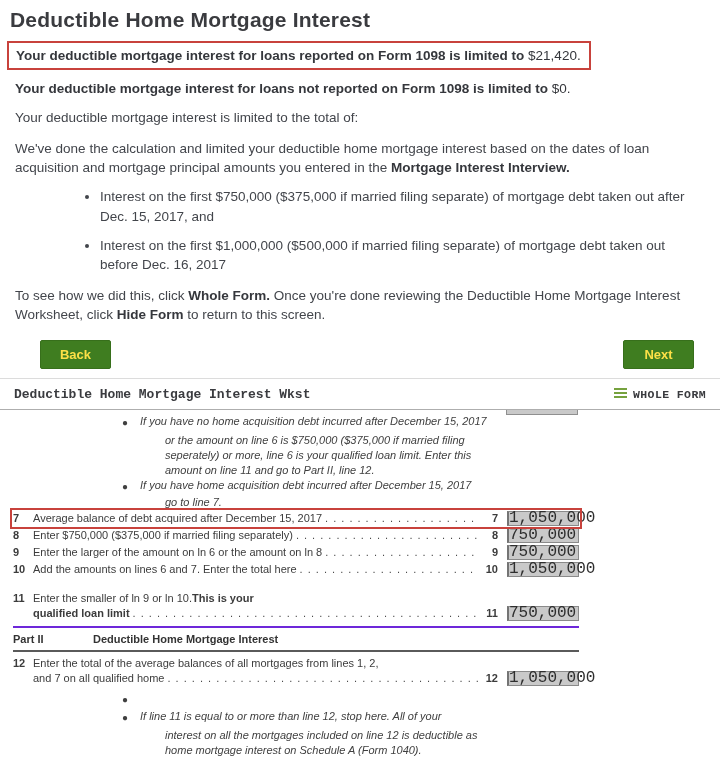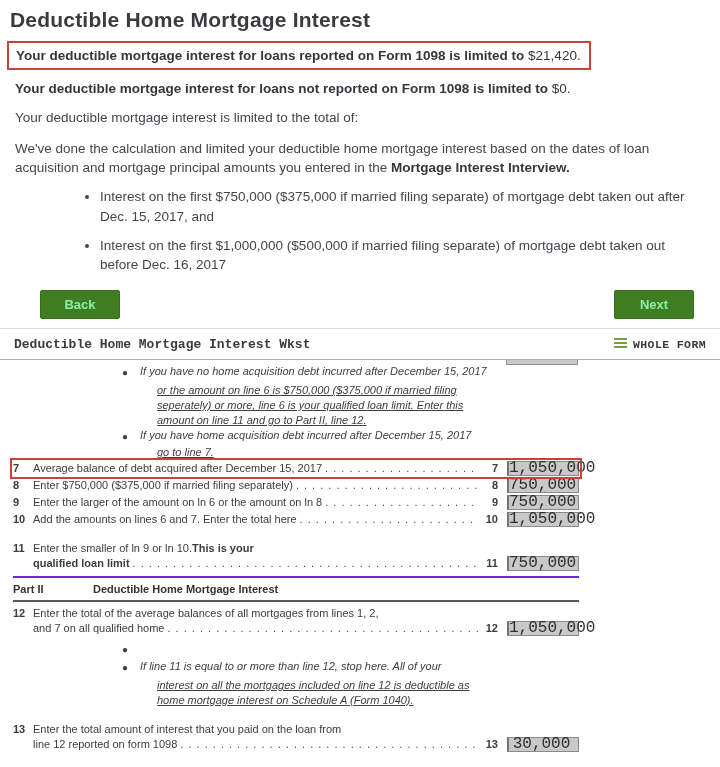--- a/index.html
+++ b/index.html
@@ -14,41 +14,41 @@
   .stmt .amt { font-weight:normal; }
   .stmt2 { margin:11px 0 0 5px; }
 
   p.body { font-size:13.5px; line-height:1.42; margin:12px 0 0 5px; max-width:698px; color:#42454b; }
   b.inb { color:#35373c; }
 
   ul.intro { margin:4px 0 0 0; padding-left:90px; }
   ul.intro li { font-size:13.5px; line-height:1.42; margin-top:10px; max-width:600px; color:#42454b; }
 
   .btnrow { display:flex; justify-content:space-between; margin:16px 14px 0 30px; }
-  .btn { background:#3f7d20; border:1px solid #376f1b; border-radius:2px; color:#86efac;
+  .btn { background:#3f7d20; border:1px solid #376f1b; border-radius:2px; color:#fde047;
          font-family:"Liberation Sans",sans-serif; font-weight:bold; font-size:13px;
-         width:80px; height:29px; cursor:pointer; }
+         width:71px; height:29px; cursor:pointer; }
 
   .wkst-header { margin-top:9px; border-top:1px solid #dcdcdc; display:flex; justify-content:space-between;
                  align-items:center; padding:8px 14px 7px 14px;font-family:Liberation Mono, monospace; }
   .wkst-title { font-size:13px; font-weight:bold; color:#3a3b3f; }
   .wkst-action { display:flex; gap:6px; cursor:pointer; }
   .burger { display:flex; flex-direction:column; gap:2px; }
   .burger i { display:block; width:13px; height:2px; background:#76a23e; }
   .wkst-action-label { font-size:11.5px; font-weight:bold; letter-spacing:.4px; color:#3a3b3f; }
 
   .form-area { border-top:1px solid #aeaeae; position:relative; padding-top:4px;
                font-size:11px; line-height:15px; color:#3c3c3c; }
   .sliver { position:absolute; top:0; left:506px; width:72px; height:5px;
             background:#c9c9c9; border:1px solid #8f8f8f; border-top:none; }
 
   .fbul { display:flex; margin-left:122px; font-style:italic; color:#404040; }
   .fbul .bdot { width:18px; font-style:normal; font-size:10px; padding-top:1px; }
   .fbul .b1 { margin-bottom:4px; }
-  .fbul .b2 { margin-left:17px;text-decoration:underline; }
+  .fbul .b2 { margin-left:25px; }
   .fbul.tight .b1 { margin-bottom:2px; }
 
   .frow { display:flex; align-items:flex-start; margin:1px 0 0 13px; width:566px; }
   .frow.hl { outline:2px solid #c8423c; outline-offset:1px; }
   .fnum { width:20px; font-weight:bold; flex:none; }
   .fbody { flex:1; display:flex; flex-direction:column; min-width:0; }
   .fline { display:flex; align-items:flex-start; min-width:0; }
   .ftext { white-space:nowrap; }
   .ftext.bold { font-weight:bold; }
   .dots { flex:1; overflow:hidden; white-space:nowrap; color:#4a4a4a; margin:0 3px; }
@@ -79,20 +79,21 @@
 
   <p class="body">Your deductible mortgage interest is limited to the total of:</p>
 
   <p class="body"><span>We've done the calculation and limited your deductible home mortgage interest based on the dates of loan acquisition and mortgage principal amounts you entered in the </span><b class="inb">Mortgage Interest Interview.</b></p>
 
   <ul class="intro">
     <li>Interest on the first $750,000 ($375,000 if married filing separate) of mortgage debt taken out after Dec. 15, 2017, and</li>
     <li>Interest on the first $1,000,000 ($500,000 if married filing separate) of mortgage debt taken out before Dec. 16, 2017</li>
   </ul>
 
+  <p class="body"><span>To see how we did this, click </span><b class="inb">Whole Form.</b><span> Once you're done reviewing the Deductible Home Mortgage Interest Worksheet, click </span><b class="inb">Hide Form</b><span> to return to this screen.</span></p>
 
   <div class="btnrow">
     <button class="btn">Back</button>
     <button class="btn">Next</button>
   </div>
 </div>
 
 <div class="wkst-header">
   <span class="wkst-title">Deductible Home Mortgage Interest Wkst</span>
   <span class="wkst-action">

